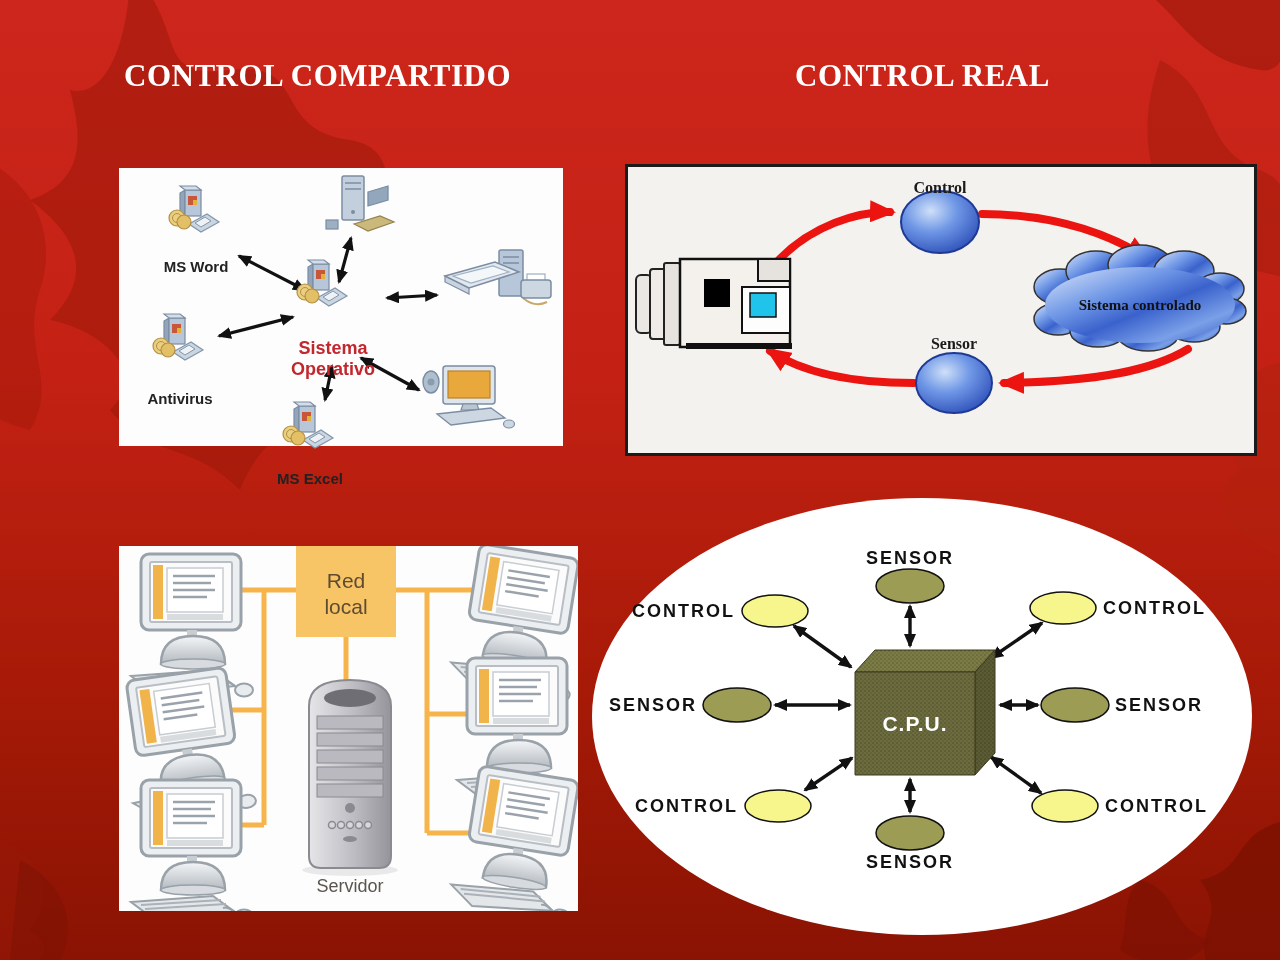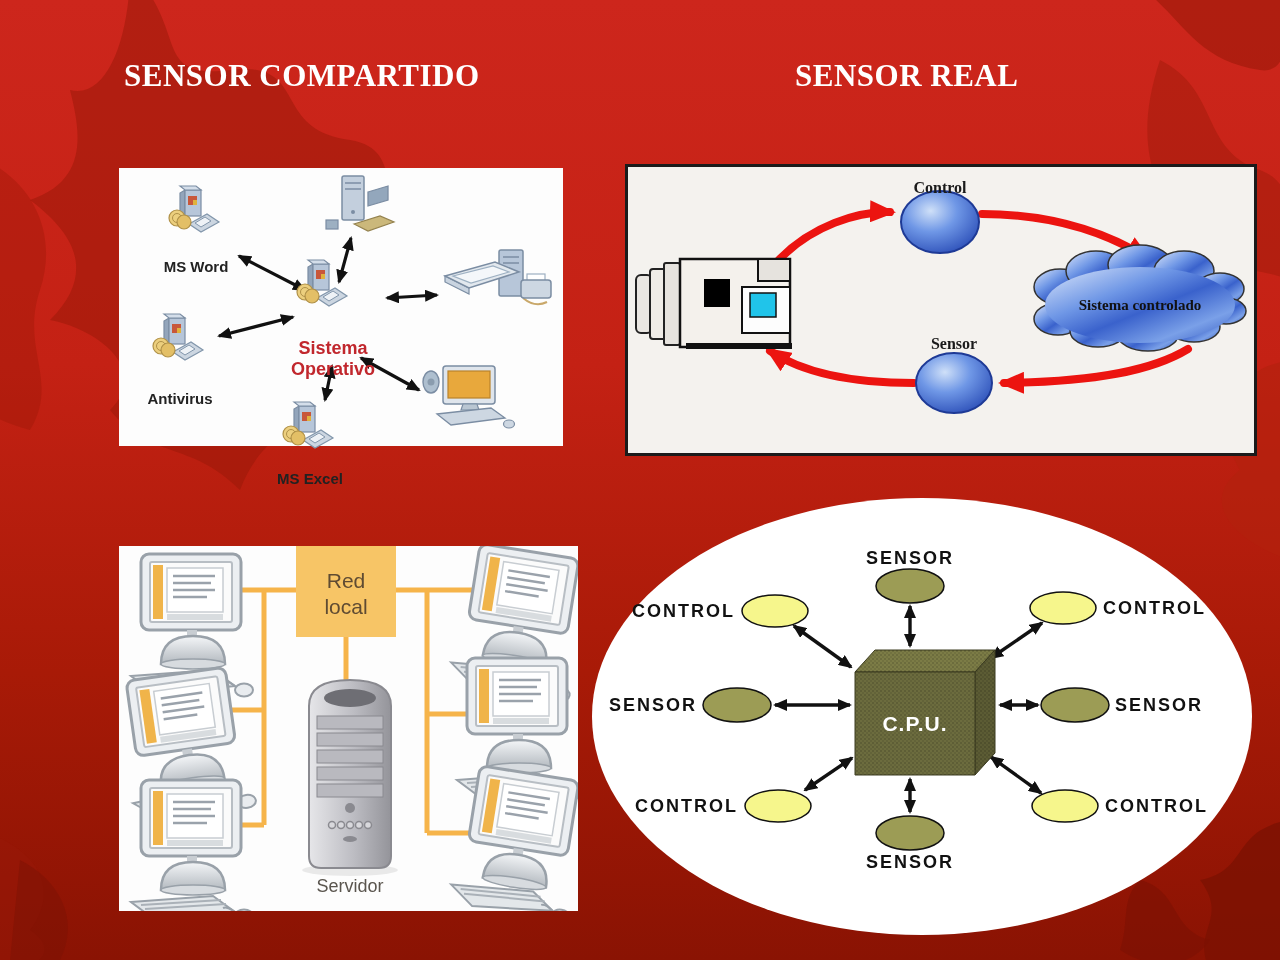--- a/index.html
+++ b/index.html
@@ -35,22 +35,22 @@
     <path d="M1130,-20 C1180,10 1190,60 1260,70 C1290,75 1290,30 1290,-20 Z" fill-opacity="0.55"></path>
     <path d="M1160,60 C1220,90 1200,150 1260,170 C1300,185 1290,230 1290,280 C1240,260 1200,280 1180,230 C1160,190 1130,150 1160,60 Z" fill-opacity="0.4"></path>
     <path d="M1290,360 C1230,370 1210,420 1240,470 C1200,500 1230,540 1290,560 Z" fill="#b3220e" fill-opacity="0.6"></path>
     <path d="M1290,820 C1230,830 1250,870 1200,880 C1230,920 1190,930 1210,970 L1290,970 Z" fill="#7c1103" fill-opacity="0.8"></path>
     <path d="M1140,880 C1180,890 1170,930 1210,940 C1190,970 1150,970 1120,950 C1130,920 1120,900 1140,880 Z" fill="#7c1103" fill-opacity="0.6"></path>
     <path d="M-20,830 C40,850 60,890 30,930 C60,950 40,970 0,970 L-20,970 Z" fill-opacity="0.5"></path>
     <path d="M20,860 C60,880 80,920 60,960 L10,960 Z" fill="#7c1103" fill-opacity="0.5"></path>
   </g>
 </svg>
 
-<div class="slide-title" id="title-left">SENSOR COMPARTIDO</div>
-<div class="slide-title" id="title-right">SENSOR REAL</div>
+<div class="slide-title" id="title-left">CONTROL COMPARTIDO</div>
+<div class="slide-title" id="title-right">CONTROL REAL</div>
 
 <div class="panel" id="panel-shared">
 <svg width="444" height="326" viewBox="0 0 444 326">
   <defs>
     <marker id="ab1" markerUnits="userSpaceOnUse" markerWidth="14" markerHeight="12" refX="12" refY="6" orient="auto-start-reverse">
       <path d="M0,0 L14,6 L0,12 Z" fill="#111"></path>
     </marker>
     <g id="swbox">
       <polygon points="22,4 22,30 17,33 17,7" fill="#93a5bb" stroke="#7b8da3" stroke-width="1.2"></polygon>
       <rect x="22" y="4" width="16" height="26" fill="#b7c6d9" stroke="#7b8da3" stroke-width="1.2"></rect>

